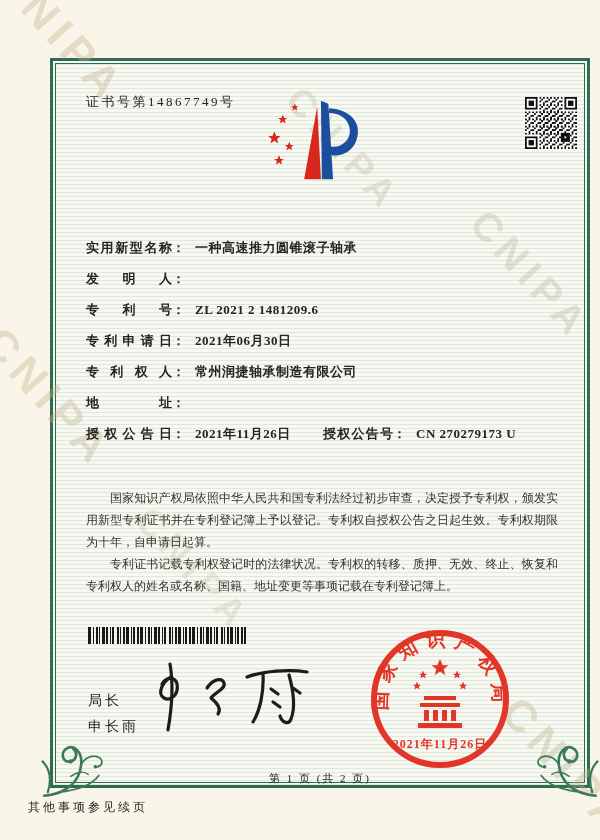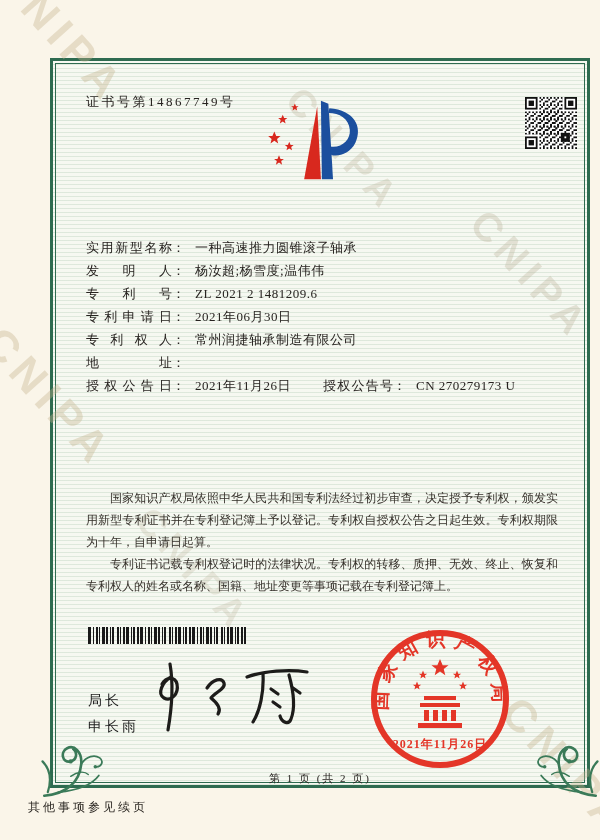--- a/index.html
+++ b/index.html
@@ -28,21 +28,21 @@
   
   .cert-no{position:absolute;top:32px;left:33px;font-size:13px;letter-spacing:2.5px;}
   .logo{position:absolute;top:38px;left:50%;transform:translateX(-50%);}
   .qr{position:absolute;top:36px;right:10px;width:52px;height:52px;background:#fff;}
   .title{
     position:absolute;top:104px;left:0;width:100%;text-align:center;
     font-size:29px;font-weight:bold;letter-spacing:6px;color:#111;
   }
   
   .fields{position:absolute;top:178px;left:33px;right:29px;font-size:13px;}
-  .frow{display:flex;align-items:baseline;height:22px;margin-bottom:1px;}
+  .frow{display:flex;align-items:baseline;height:22px;margin-bottom:9px;font-weight:bold;}
   .flabel{
     display:inline-block;width:86px;text-align:justify;text-align-last:justify;
     -moz-text-align-last:justify;flex:none;
   }
   .fcolon{flex:none;}
   .fvalue{margin-left:10px;letter-spacing:.5px;white-space:nowrap;}
   .pairL{display:flex;align-items:baseline;width:237px;flex:none;}
   
   .paras{
     position:absolute;top:426px;left:33px;right:29px;
@@ -145,21 +145,20 @@
 
       <div class="fields">
         <div class="frow">
           <span class="flabel">实用新型名称</span>
             <span class="fcolon">：</span>
           <span class="fvalue">一种高速推力圆锥滚子轴承</span>
         </div>
         <div class="frow">
           <span class="flabel">发明人</span>
             <span class="fcolon">：</span>
-          <span class="fvalue">杨汝超;杨雪度;温伟伟</span>
         </div>
         <div class="frow">
           <span class="flabel">专利号</span>
             <span class="fcolon">：</span>
           <span class="fvalue">ZL 2021 2 1481209.6</span>
         </div>
         <div class="frow">
           <span class="flabel">专利申请日</span>
             <span class="fcolon">：</span>
           <span class="fvalue">2021年06月30日</span>

